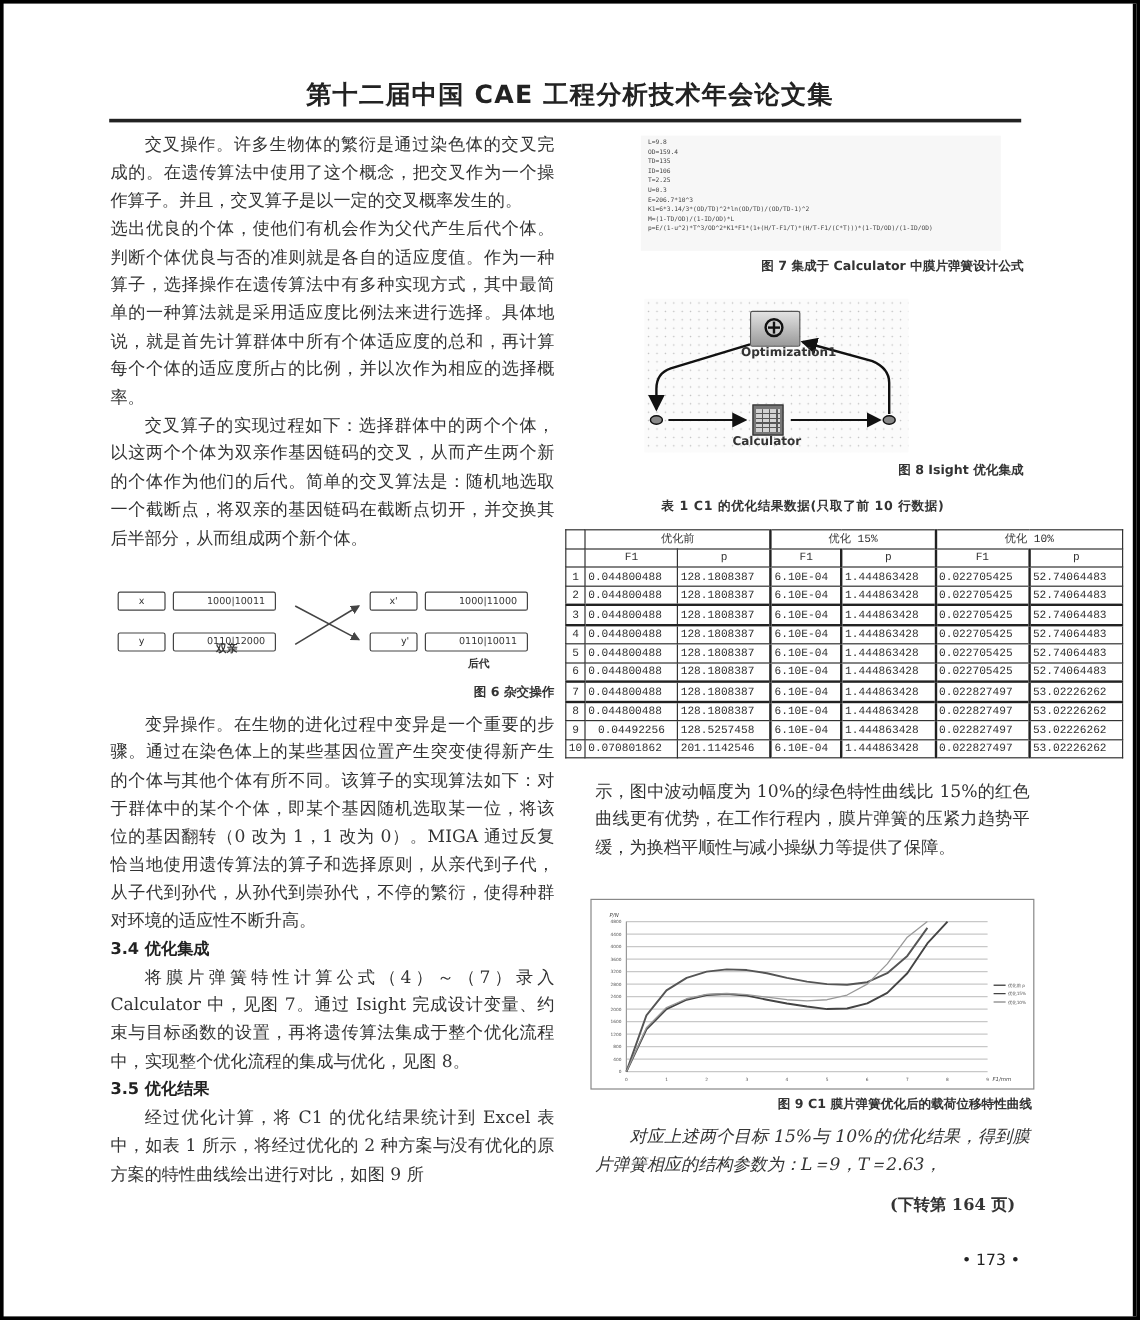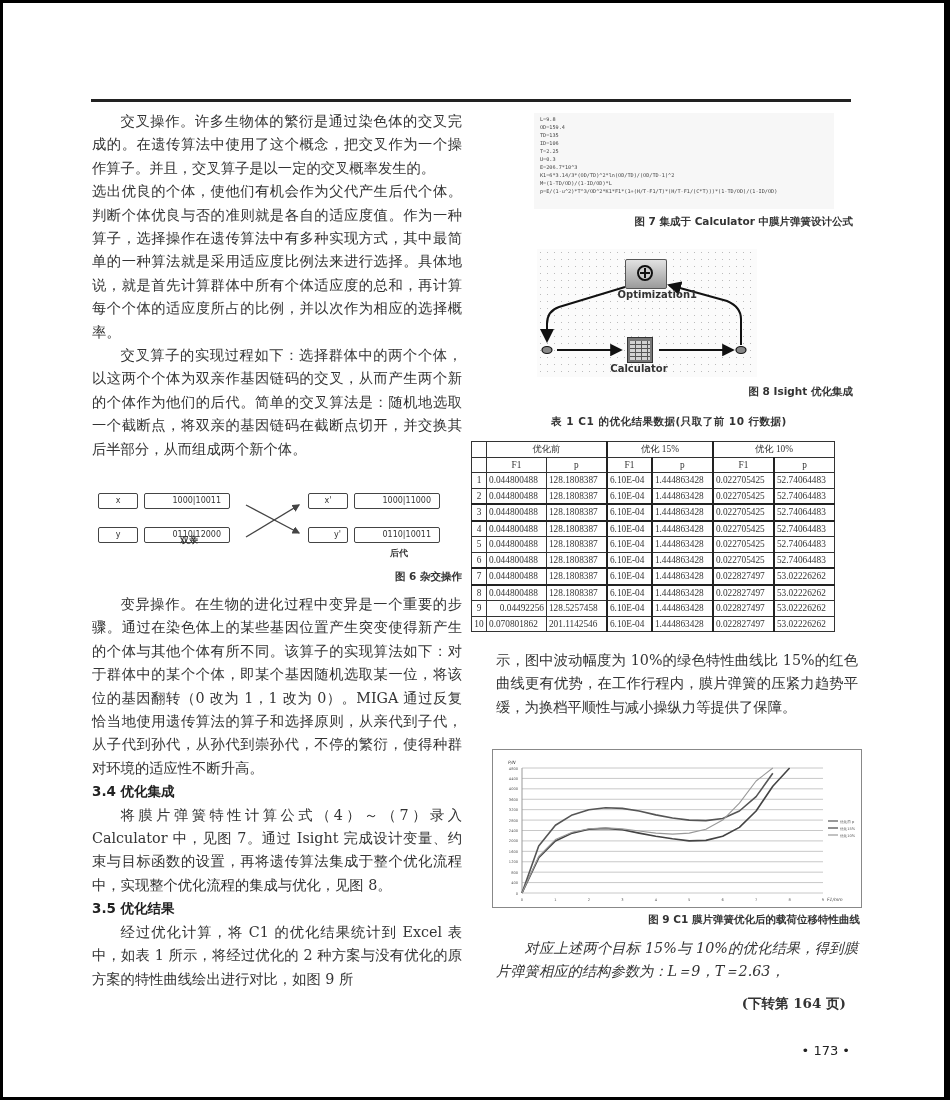--- a/index.html
+++ b/index.html
@@ -14,36 +14,37 @@
   .section { font-family: "DejaVu Sans", sans-serif; font-weight: bold; font-size: 13.5px; color: #222; margin: 0; }
   .fig6 { position: absolute; left: 89px; top: 487px; width: 370px; height: 78px; }
   .box { position: absolute; border: 1.5px solid #444; border-radius: 2px; height: 16px; box-sizing: border-box; font-family: "DejaVu Sans", sans-serif; font-size: 8px; line-height: 13px; color: #333; }
   .box.small { width: 40px; text-align: center; }
   .box.big { width: 86px; text-align: right; padding-right: 8px; }
   .fig6-label { position: absolute; font-family: "DejaVu Sans", sans-serif; font-weight: bold; font-size: 9px; color: #333; }
   .caption { position: absolute; font-family: "DejaVu Sans", sans-serif; font-weight: bold; font-size: 10.5px; color: #333; text-align: right; }
   .fig7 { position: absolute; left: 531px; top: 110px; width: 300px; height: 96px; background: #f7f7f7; font-family: "DejaVu Sans Mono", monospace; font-size: 5.2px; line-height: 8px; color: #444; padding: 2px 6px; box-sizing: border-box; white-space: nowrap; overflow: hidden; }
   .fig8 { position: absolute; left: 534px; top: 246px; width: 220px; height: 128px; background-color: #fbfbfb; background-image: radial-gradient(#bbb 0.7px, transparent 0.8px); background-size: 7px 7px; }
   .table-title { position: absolute; left: 466px; width: 400px; top: 412px; text-align: center; font-family: "DejaVu Sans", sans-serif; font-weight: bold; font-size: 10.5px; color: #333; letter-spacing: 0.5px; }
-  table.res { position: absolute; left: 468px; top: 438px; width: 364px; border-collapse: collapse; font-family: Liberation Serif, serif; font-size: 9.3px; color: #333; }
+  table.res { position: absolute; left: 468px; top: 438px; width: 465px; border-collapse: collapse; font-family: Liberation Mono, monospace; font-size: 9.3px; color: #333; }
   table.res td, table.res th { border: 1px solid #333; height: 14.5px; padding: 0 2px; white-space: nowrap; font-weight: normal; text-align: left; }
   table.res th { text-align: center; }
   table.res td.idx { text-align: center; width: 10px; }
   table.res tr.thick td { border-top: 2px solid #222; }
   table.res .sep { border-left: 2px solid #222; }
   .col-right { left: 493px; top: 646px; width: 362px; }
   .fig9 { position: absolute; left: 489px; top: 746px; width: 368px; height: 157px; border: 1px solid #888; background: #fff; }
   .continued { position: absolute; right: 98px; top: 992px; font-size: 13.5px; color: #333; font-weight: bold; }
   .pagenum { position: absolute; right: 94px; top: 1040px; font-family: "DejaVu Sans", sans-serif; font-size: 13px; color: #222; }
 </style>
 </head>
 <body>
 
 <div class="page">
 
+  <div class="header-title">第十二届中国 CAE 工程分析技术年会论文集</div>
   <div class="header-rule"></div>
 
   <div class="col col-left">
     <p class="para indent">交叉操作。许多生物体的繁衍是通过染色体的交叉完成的。在遗传算法中使用了这个概念，把交叉作为一个操作算子。并且，交叉算子是以一定的交叉概率发生的。</p>
     <p class="para">选出优良的个体，使他们有机会作为父代产生后代个体。判断个体优良与否的准则就是各自的适应度值。作为一种算子，选择操作在遗传算法中有多种实现方式，其中最简单的一种算法就是采用适应度比例法来进行选择。具体地说，就是首先计算群体中所有个体适应度的总和，再计算每个个体的适应度所占的比例，并以次作为相应的选择概率。</p>
     <p class="para indent">交叉算子的实现过程如下：选择群体中的两个个体，以这两个个体为双亲作基因链码的交叉，从而产生两个新的个体作为他们的后代。简单的交叉算法是：随机地选取一个截断点，将双亲的基因链码在截断点切开，并交换其后半部分，从而组成两个新个体。</p>
   </div>
 
   <div class="fig6">
     <div class="box small" style="left:6px;top:3px;">x</div>
@@ -203,21 +204,21 @@
           <td class="idx">8</td>
           <td>0.044800488</td>
           <td>128.1808387</td>
           <td class="sep">6.10E-04</td>
           <td class="sep">1.444863428</td>
           <td class="sep">0.022827497</td>
           <td class="sep">53.02226262</td>
         </tr>
     <tr>
           <td class="idx">9</td>
-          <td style="text-align:right;">0.04492256</td>
+          <td style="text-align:center;">0.04492256</td>
           <td>128.5257458</td>
           <td class="sep">6.10E-04</td>
           <td class="sep">1.444863428</td>
           <td class="sep">0.022827497</td>
           <td class="sep">53.02226262</td>
         </tr>
     <tr>
           <td class="idx">10</td>
           <td>0.070801862</td>
           <td>201.1142546</td>

